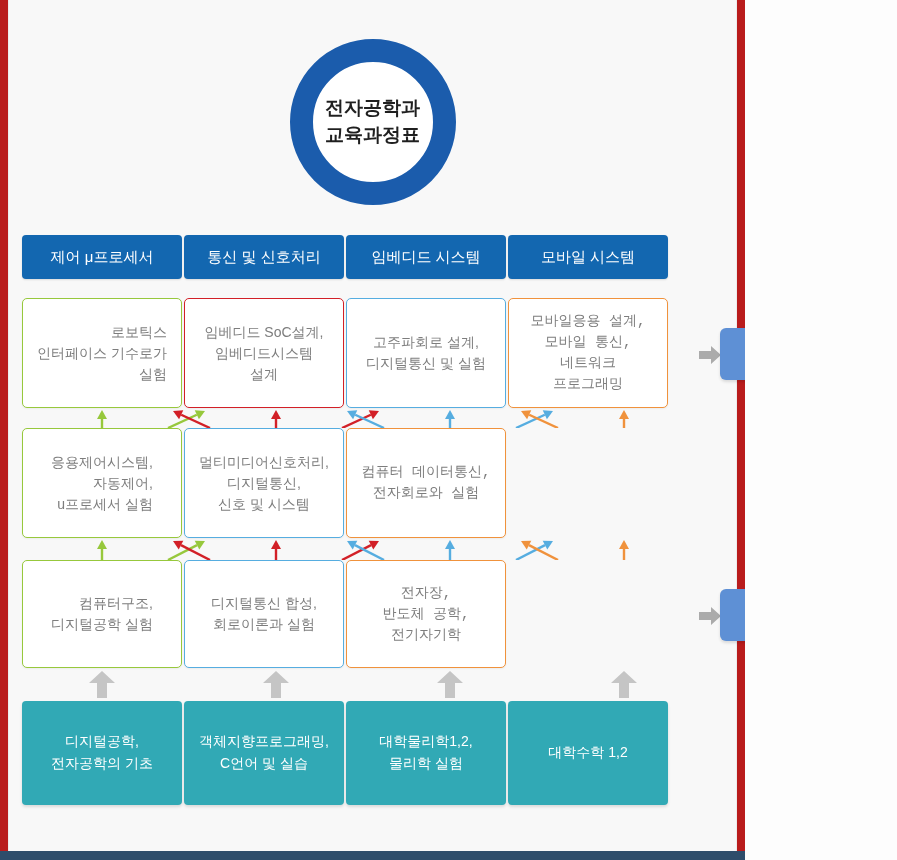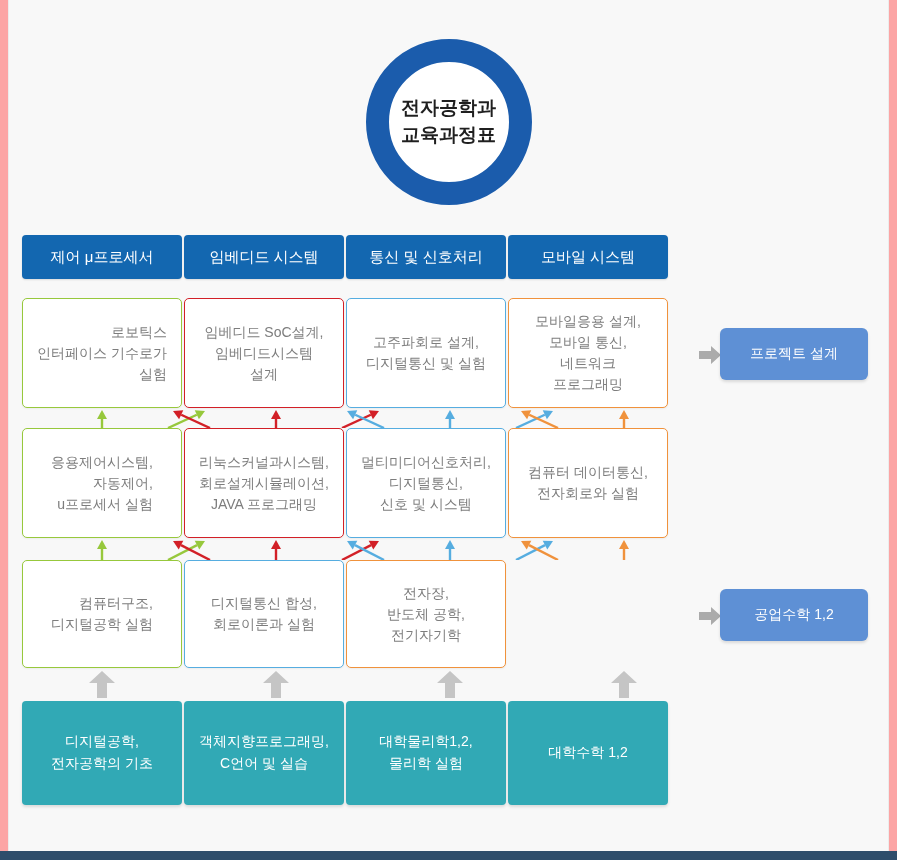--- a/index.html
+++ b/index.html
@@ -1,36 +1,36 @@
 <!DOCTYPE html>
 <html style="--c-ring-blue: #1b5cac; --c-header-blue: #1367b0; --c-teal: #31a9b5; --c-side-blue: #5e90d5; --c-arrow-gray: #c5c5c5; --c-side-arrow-gray: #ababab; --c-course-text: #7d7d7d; --c-footer: #2e4d6b; --t0: #97c83c; --t1: #d22027; --t2: #56ade0; --t3: #f0923c;"><head>
 <meta charset="utf-8">
 <style>
   html,body{margin:0;padding:0;background:#fdfdfd;font-family:"Liberation Sans","DejaVu Sans",sans-serif;}
-  .canvas{position:relative;width:897px;height:860px;overflow:hidden;background:#fca5a5;}
+  .canvas{position:relative;width:745px;height:860px;overflow:hidden;background:#b91c1c;}
   .panel{position:absolute;left:8px;right:8px;top:0;bottom:9px;background:#f8f8f8;border-left:1px solid #ececec;border-right:1px solid #ececec;}
   .footer-bar{position:absolute;left:0;right:0;bottom:0;height:9px;background:var(--c-footer,#2e4d6b);}
 
   
   .circle{position:absolute;top:39px;left:50%;transform:translateX(-50%);width:120px;height:120px;
           border:23px solid var(--c-ring-blue,#1b5cac);border-radius:50%;background:#fff;
           display:flex;align-items:center;justify-content:center;}
   .circle-text{font-size:19px;font-weight:700;color:#1f1f1f;text-align:center;line-height:1.4;white-space:pre-line;}
 
   
   .grid{position:absolute;left:22px;top:235px;display:grid;
         grid-template-columns:repeat(4,160px);column-gap:2px;
         grid-template-rows:44px 19px 110px 20px 110px 22px 108px 33px 104px;}
   .hdr{background:var(--c-header-blue,#1367b0);border-radius:4px;color:#fff;font-size:15px;
        display:flex;align-items:center;justify-content:center;box-shadow:0 1px 2px rgba(0,0,0,.12);}
   .cell{background:#fff;border:1.5px solid #999;border-radius:5px;color:var(--c-course-text,#7d7d7d);
         font-size:14px;line-height:1.5;text-align:center;white-space:pre-line;
         display:flex;align-items:center;justify-content:center;box-shadow:0 1px 2px rgba(0,0,0,.05);}
   .t0{border-color:var(--t0,#97c83c);text-align:right;} .t1{border-color:var(--t1,#d22027);}
-  .t2{border-color:var(--t2,#56ade0);} .t3{border-color:var(--t3,#f0923c);}
+  .t2{border-color:var(--t2,#56ade0);} .t3{border-color:var(--t3,#f0923c);font-family:Liberation Mono, monospace;}
   .base{background:var(--c-teal,#31a9b5);border-radius:4px;color:#fff;font-size:14px;line-height:1.55;
         text-align:center;white-space:pre-line;display:flex;align-items:center;justify-content:center;
         box-shadow:0 2px 3px rgba(0,0,0,.12);}
   .gaprow{grid-column:1/-1;}
   .gaprow svg{display:block;}
 
   
   .side-box{position:absolute;left:720px;width:148px;height:52px;background:var(--c-side-blue,#5e90d5);
             border-radius:6px;color:#fff;font-size:14px;display:flex;align-items:center;justify-content:center;
             box-shadow:0 2px 3px rgba(0,0,0,.12);}
@@ -43,22 +43,22 @@
   <div class="panel"></div>
 
   <div class="circle">
     <div class="circle-text">전자공학과
 교육과정표</div>
   </div>
 
   <div class="grid">
 
     <div class="hdr">제어 μ프로세서</div>
+    <div class="hdr">통신 및 신호처리</div>
     <div class="hdr">임베디드 시스템</div>
-    <div class="hdr">통신 및 신호처리</div>
     <div class="hdr">모바일 시스템</div>
 
     <div class="gaprow"></div>
 
     <div class="cell t0">로보틱스
 인터페이스 기수로가
 실험</div>
     <div class="cell t1">임베디드 SoC설계,
 임베디드시스템
 설계</div>
@@ -90,23 +90,20 @@
           <line x1="494" y1="20" x2="522.8219084043302" y2="6.757501543956402" stroke="#56ade0" stroke-width="2.4"></line>
           <polygon points="531,3 524.9094092620837,11.300885763772968 520.7344075465767,2.2141173241398375" fill="#56ade0"></polygon>
           <line x1="536" y1="20" x2="507.1780915956698" y2="6.757501543956402" stroke="#f0923c" stroke-width="2.4"></line>
           <polygon points="499,3 509.2655924534234,2.2141173241398375 505.0905907379162,11.300885763772968" fill="#f0923c"></polygon>
         </svg>
     </div>
 
     <div class="cell t0">응용제어시스템,
 자동제어,
 u프로세서 실험</div>
-    <div class="cell t1">리눅스커널과시스템,
-회로설계시뮬레이션,
-JAVA 프로그래밍</div>
     <div class="cell t2">멀티미디어신호처리,
 디지털통신,
 신호 및 시스템</div>
     <div class="cell t3">컴퓨터 데이터통신,
 전자회로와 실험</div>
 
     <div class="gaprow">
       <svg class="colored-gap" width="682" height="22">
           <line x1="80" y1="22" x2="80" y2="11" stroke="#97c83c" stroke-width="2.4"></line>
           <polygon points="80,2 85,11 75,11" fill="#97c83c"></polygon>

